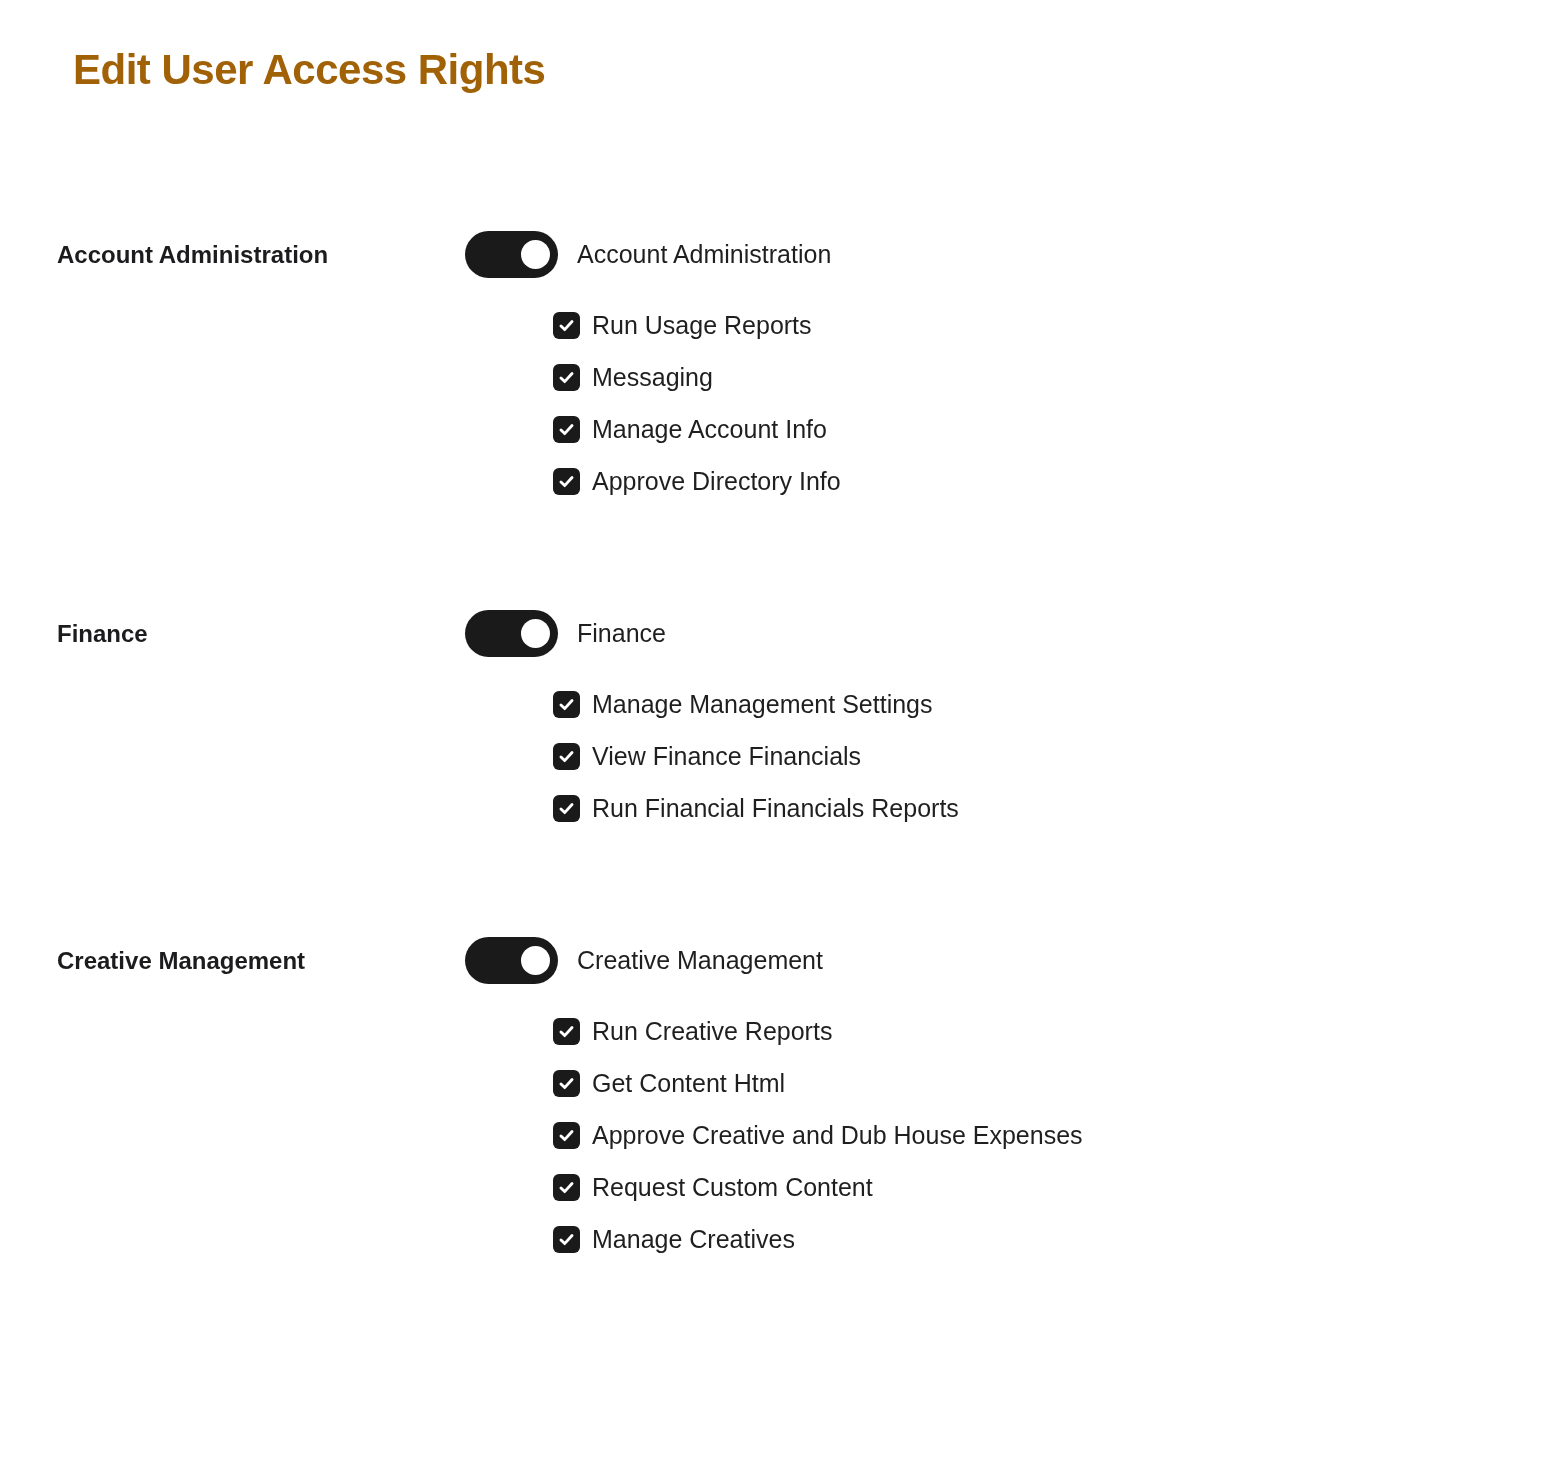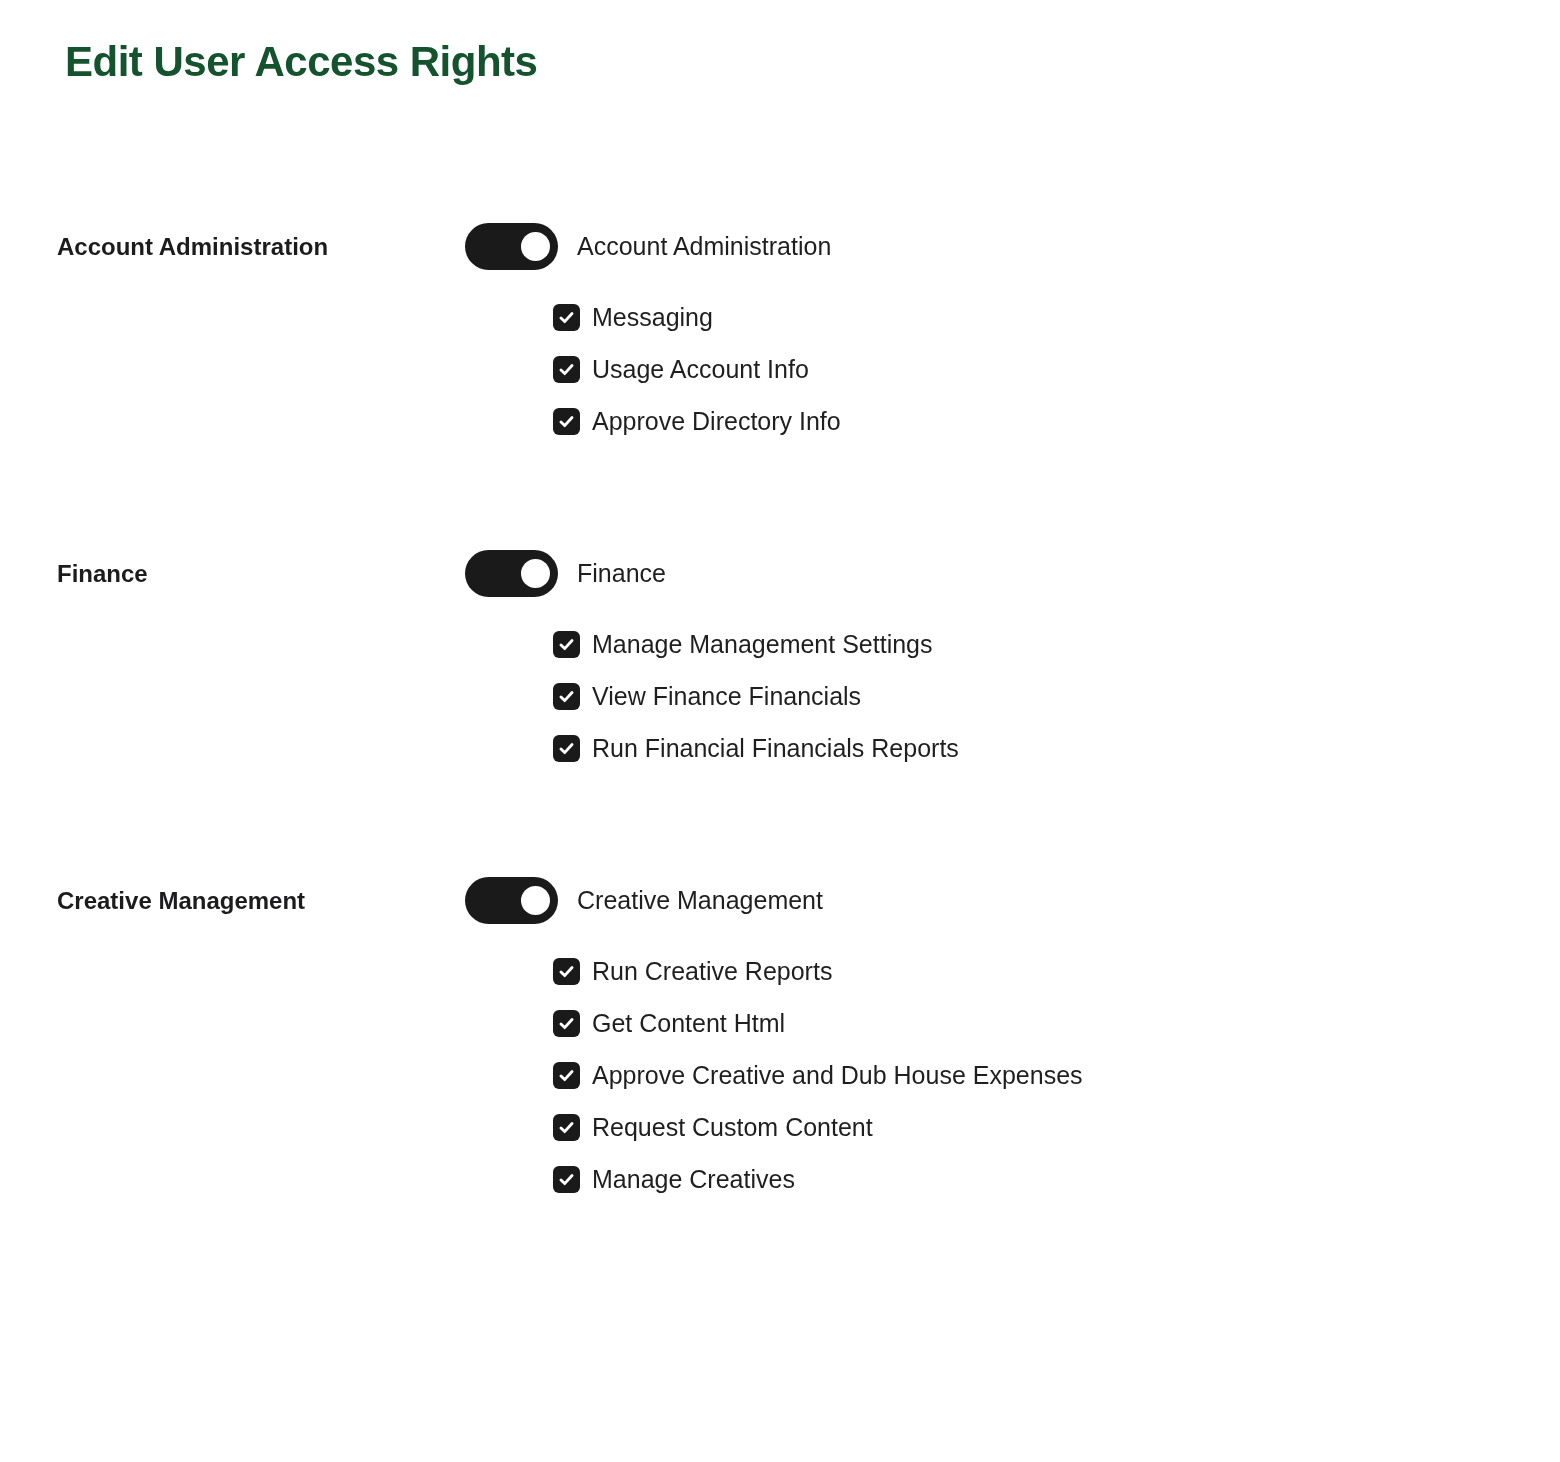--- a/index.html
+++ b/index.html
@@ -8,26 +8,26 @@
     width: 1560px;
     height: 1462px;
     background: #ffffff;
     font-family: "Liberation Sans", sans-serif;
     color: #1f1f1f;
     overflow: hidden;
   }
   .page { padding: 28px 0 0 57px; }
 
   h1.page-title {
-    margin: 8px;
+    margin: 16px;
     font-size: 42px;
     line-height: 1.25;
     font-weight: 800;
     letter-spacing: -0.5px;
-    color: #14532d;
+    color: #a16207;
   }
 
   .sections { margin-top: 134px; }
 
   section.access-section { display: flex; align-items: flex-start; }
   section.access-section + section.access-section { margin-top: 114px; }
 
   .row-label {
     width: 408px;
     flex-shrink: 0;
@@ -115,29 +115,37 @@
           </div>
           <span class="toggle-label">Account Administration</span>
         </div>
         <div class="checkbox-list">
           <div class="checkbox-row">
             <span class="checkbox" role="checkbox" aria-checked="true">
                 <svg viewBox="0 0 24 24">
                   <path d="M5 12.5l4.7 4.7L19 7" stroke="#ffffff" stroke-width="3.6" fill="none" stroke-linecap="round" stroke-linejoin="round"></path>
                 </svg>
               </span>
+            <span class="cb-label">Run Usage Reports</span>
+          </div>
+          <div class="checkbox-row">
+            <span class="checkbox" role="checkbox" aria-checked="true">
+                <svg viewBox="0 0 24 24">
+                  <path d="M5 12.5l4.7 4.7L19 7" stroke="#ffffff" stroke-width="3.6" fill="none" stroke-linecap="round" stroke-linejoin="round"></path>
+                </svg>
+              </span>
             <span class="cb-label">Messaging</span>
           </div>
           <div class="checkbox-row">
             <span class="checkbox" role="checkbox" aria-checked="true">
                 <svg viewBox="0 0 24 24">
                   <path d="M5 12.5l4.7 4.7L19 7" stroke="#ffffff" stroke-width="3.6" fill="none" stroke-linecap="round" stroke-linejoin="round"></path>
                 </svg>
               </span>
-            <span class="cb-label">Usage Account Info</span>
+            <span class="cb-label">Manage Account Info</span>
           </div>
           <div class="checkbox-row">
             <span class="checkbox" role="checkbox" aria-checked="true">
                 <svg viewBox="0 0 24 24">
                   <path d="M5 12.5l4.7 4.7L19 7" stroke="#ffffff" stroke-width="3.6" fill="none" stroke-linecap="round" stroke-linejoin="round"></path>
                 </svg>
               </span>
             <span class="cb-label">Approve Directory Info</span>
           </div>
         </div>

